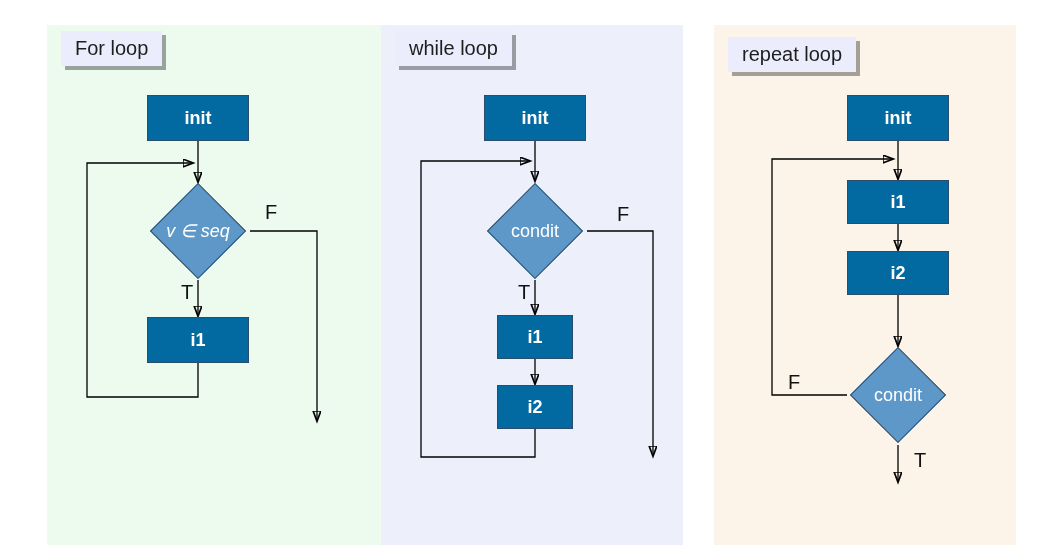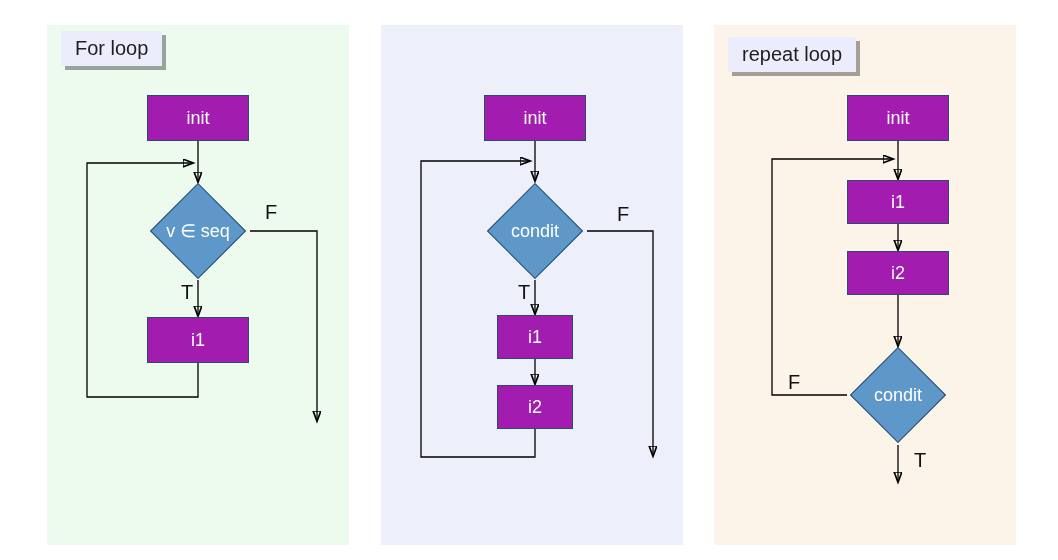--- a/index.html
+++ b/index.html
@@ -12,43 +12,44 @@
     position: relative;
     width: 1058px;
     height: 560px;
   }
   .panel {
     position: absolute;
     top: 25px;
     width: 302px;
     height: 520px;
   }
-  .panel.for    { left: 47px;  background: #edfaee; }
+  .panel.for    { left: 47px;  background: #edfaee; padding-left: 40px; }
   .panel.while  { left: 381px; background: #edf0fa; }
   .panel.repeat { left: 714px; background: #fcf4e8; }
 
   .title {
     position: absolute;
     padding: 6px 14px;
     font-size: 20px;
     background: #ecedfc;
     color: #1e1e1e;
     box-shadow: 4px 4px 0 rgba(0,0,0,0.35);
   }
 
   .box {
     position: absolute;
-    background: #a21caf;
+    background: #0369a1;
     border: 1px solid #2a4d6e;
     color: #ffffff;
     display: flex;
     align-items: center;
     justify-content: center;
     font-size: 18px;
     box-sizing: border-box;
+    font-weight: bold;
   }
 
   .diamond-wrap {
     position: absolute;
   }
   .diamond {
     width: 100%;
     height: 100%;
     background: #5e98c8;
     border: 1px solid #2a4d6e;
@@ -103,32 +104,33 @@
 
       <line x1="151" y1="255" x2="151" y2="290" marker-end="url(#ah1)"></line>
 
       <path d="M151,338 L151,372 L40,372 L40,138 L145,138" marker-end="url(#ah1)"></path>
 
       <path d="M203,206 L270,206 L270,395" marker-end="url(#ah1)"></path>
     </svg>
 
     <div class="box" style="left:100px; top:70px; width:102px; height:46px;">init</div>
 
-    <div class="diamond-wrap" style="left:117px; top:172px; width:68px; height:68px;">
+    <div class="diamond-wrap" style="left:117px; top:172px; width:68px; height:68px;font-style:italic;">
       <div class="diamond"></div>
       <div class="diamond-label">v ∈ seq</div>
     </div>
 
     <div class="edge-label" style="left:134px; top:256px;">T</div>
     <div class="edge-label" style="left:218px; top:176px;">F</div>
 
     <div class="box" style="left:100px; top:292px; width:102px; height:46px;">i1</div>
   </div>
 
   <div class="panel while">
+    <div class="title" style="left:14px; top:6px;">while loop</div>
 
     <svg class="wires">
       <defs>
         <marker id="ah2" markerWidth="10" markerHeight="10" refX="7" refY="3" orient="auto">
           <path d="M0,0 L8,3 L0,6 Z" fill="#000"></path>
         </marker>
       </defs>
       <line x1="154" y1="116" x2="154" y2="155" marker-end="url(#ah2)"></line>
       <line x1="154" y1="255" x2="154" y2="288" marker-end="url(#ah2)"></line>
       <line x1="154" y1="334" x2="154" y2="358" marker-end="url(#ah2)"></line>

